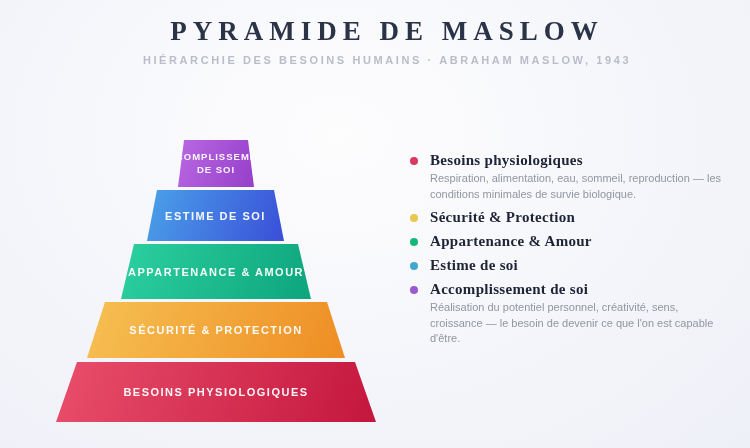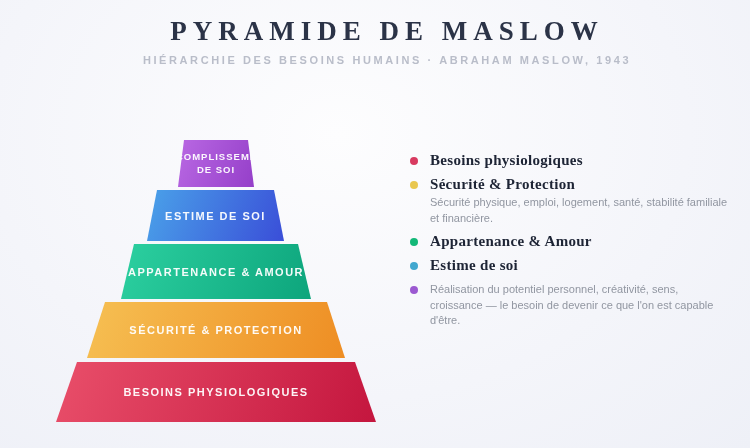--- a/index.html
+++ b/index.html
@@ -87,40 +87,41 @@
   <div class="level lv5" style="background: linear-gradient(112deg, rgb(233, 79, 106), rgb(196, 22, 62));">
     <span class="lv-label">BESOINS PHYSIOLOGIQUES</span>
   </div>
 </div>
 
 <div class="legend">
   <div class="legend-item">
     <span class="dot" style="background: rgb(216, 58, 96);"></span>
     <div>
       <div class="li-title">Besoins physiologiques</div>
+      <div class="li-desc">Respiration, alimentation, eau, sommeil, reproduction — les conditions minimales de survie biologique.</div>
     </div>
   </div>
   <div class="legend-item">
     <span class="dot" style="background: rgb(233, 199, 79);"></span>
     <div>
       <div class="li-title">Sécurité &amp; Protection</div>
-      <div class="li-desc">Sécurité physique, emploi, logement, santé, stabilité familiale et financière.</div>
     </div>
   </div>
   <div class="legend-item">
     <span class="dot" style="background: rgb(19, 184, 120);"></span>
     <div>
       <div class="li-title">Appartenance &amp; Amour</div>
     </div>
   </div>
   <div class="legend-item">
     <span class="dot" style="background: rgb(65, 167, 207);"></span>
     <div>
       <div class="li-title">Estime de soi</div>
     </div>
   </div>
   <div class="legend-item">
     <span class="dot" style="background: rgb(155, 89, 209);"></span>
     <div>
+      <div class="li-title">Accomplissement de soi</div>
       <div class="li-desc">Réalisation du potentiel personnel, créativité, sens, croissance — le besoin de devenir ce que l'on est capable d'être.</div>
     </div>
   </div>
 </div>
 
 </body></html>

